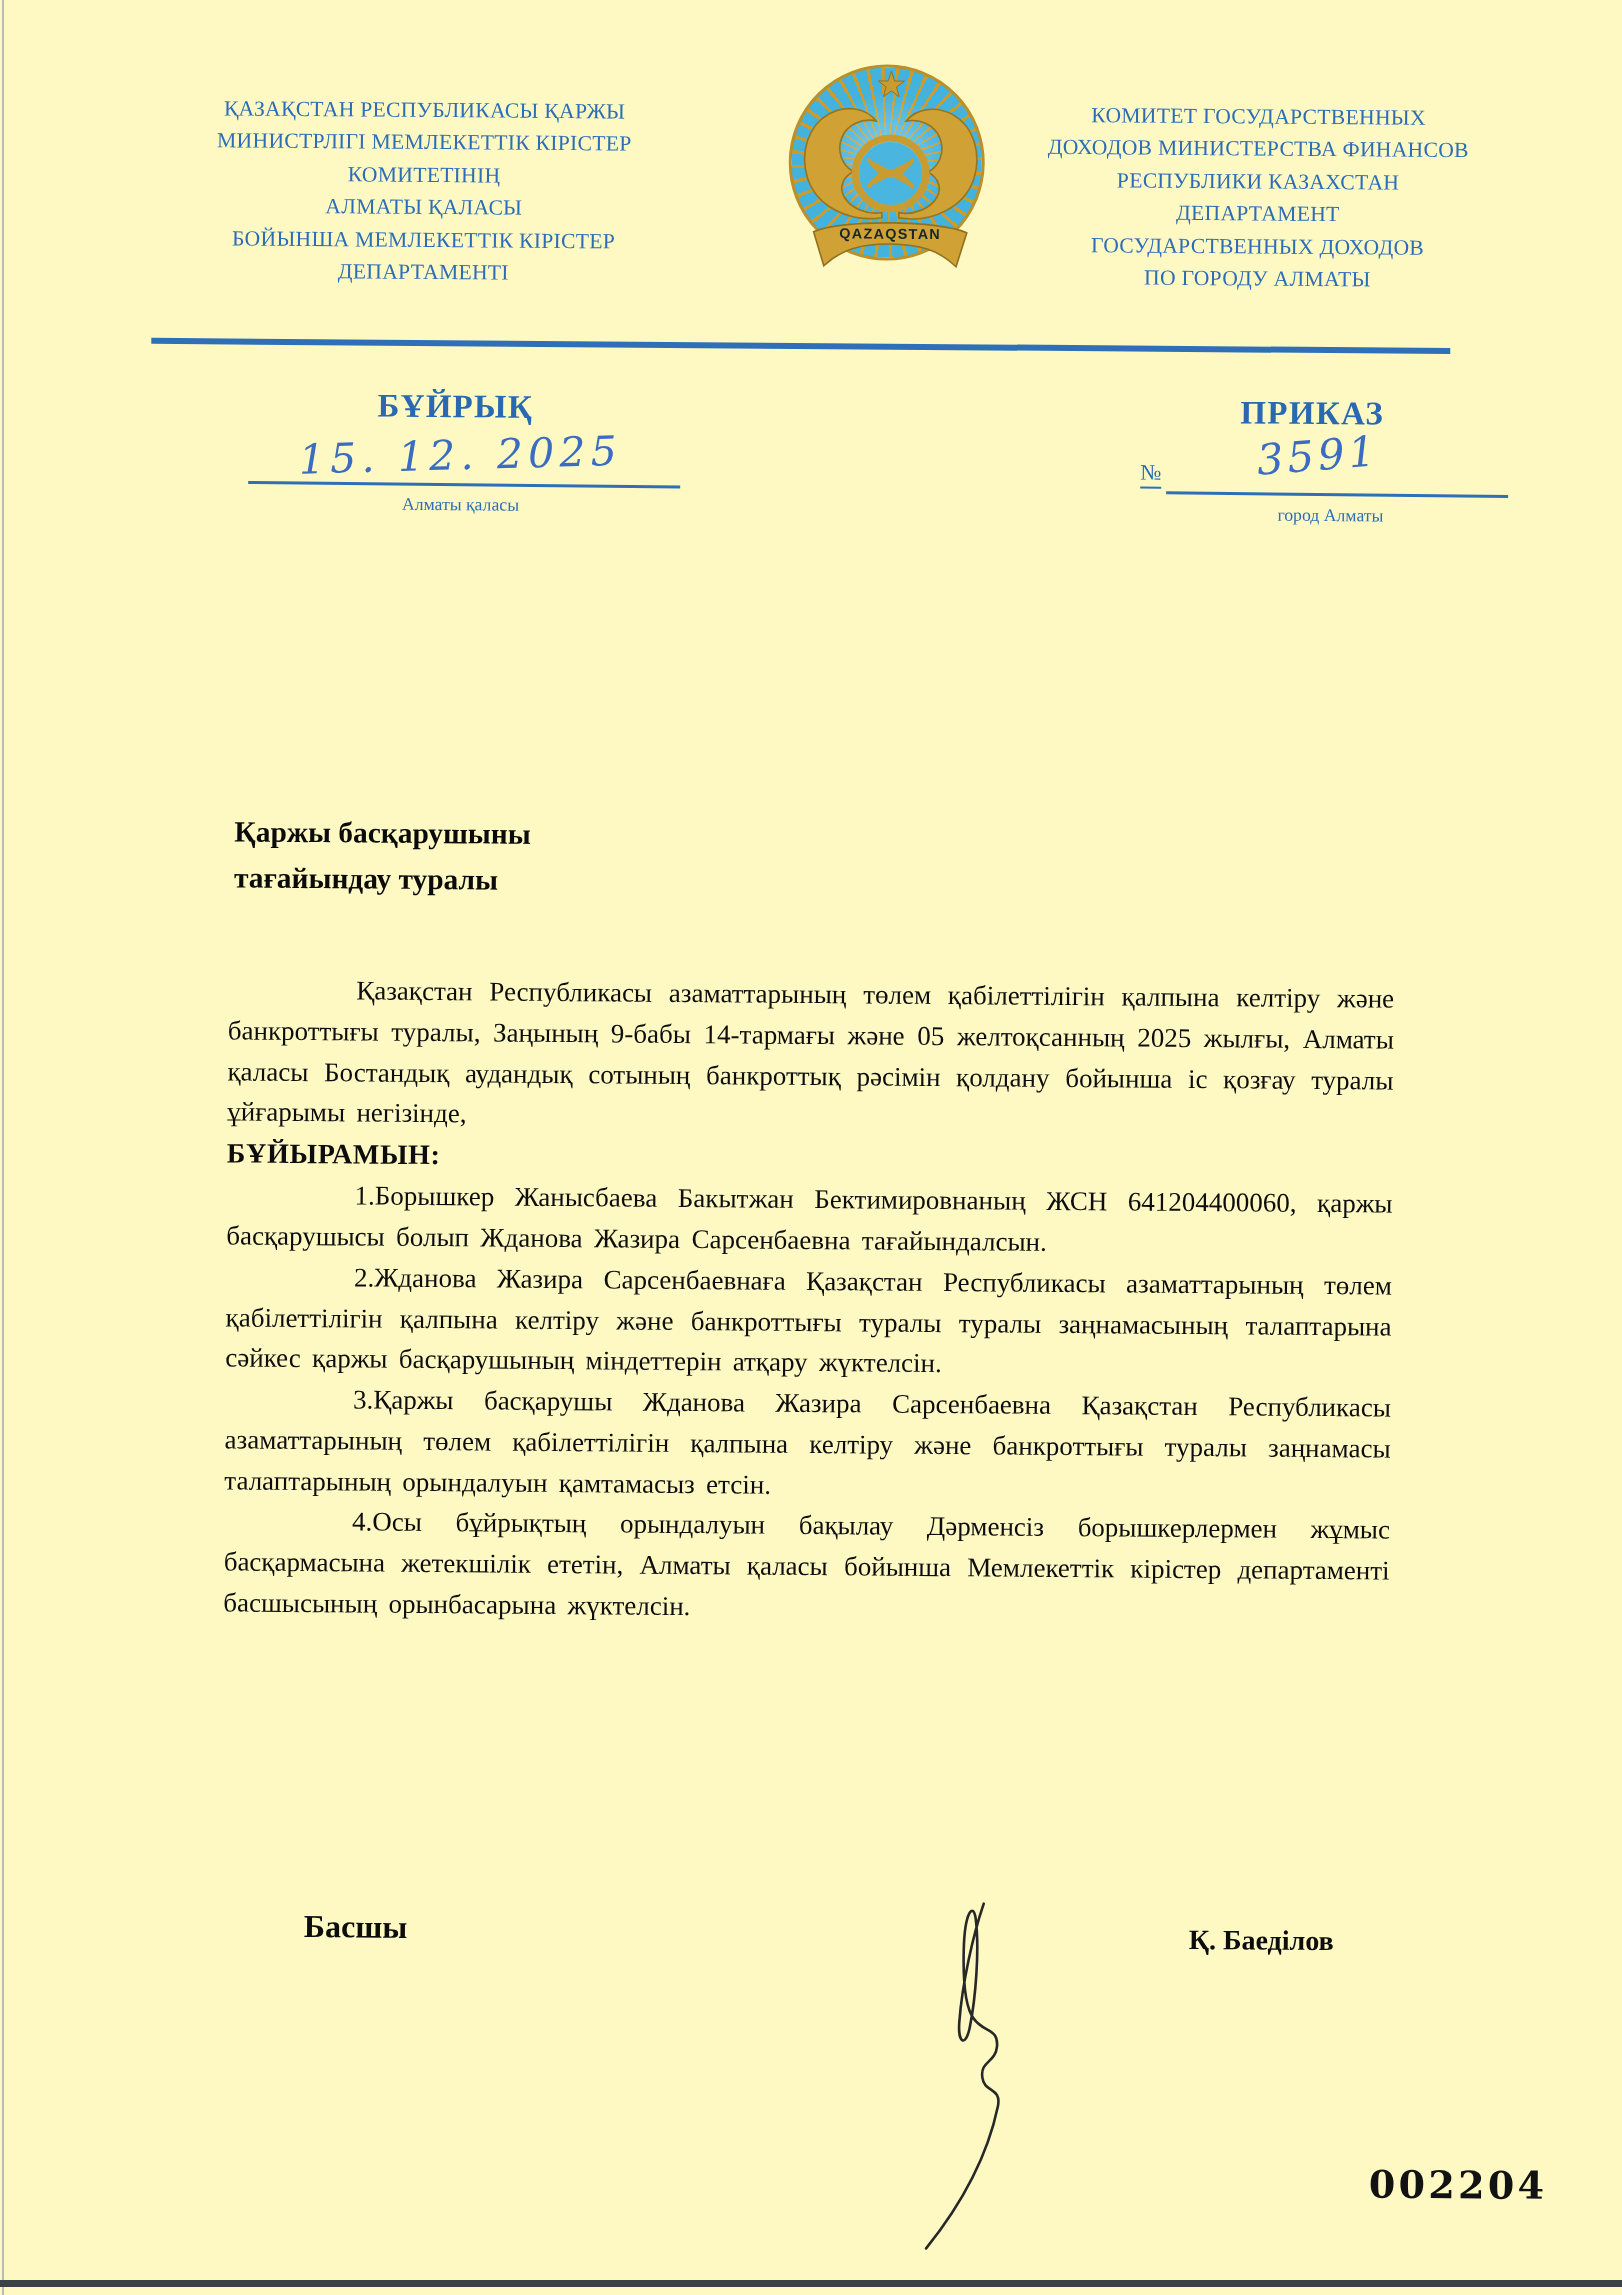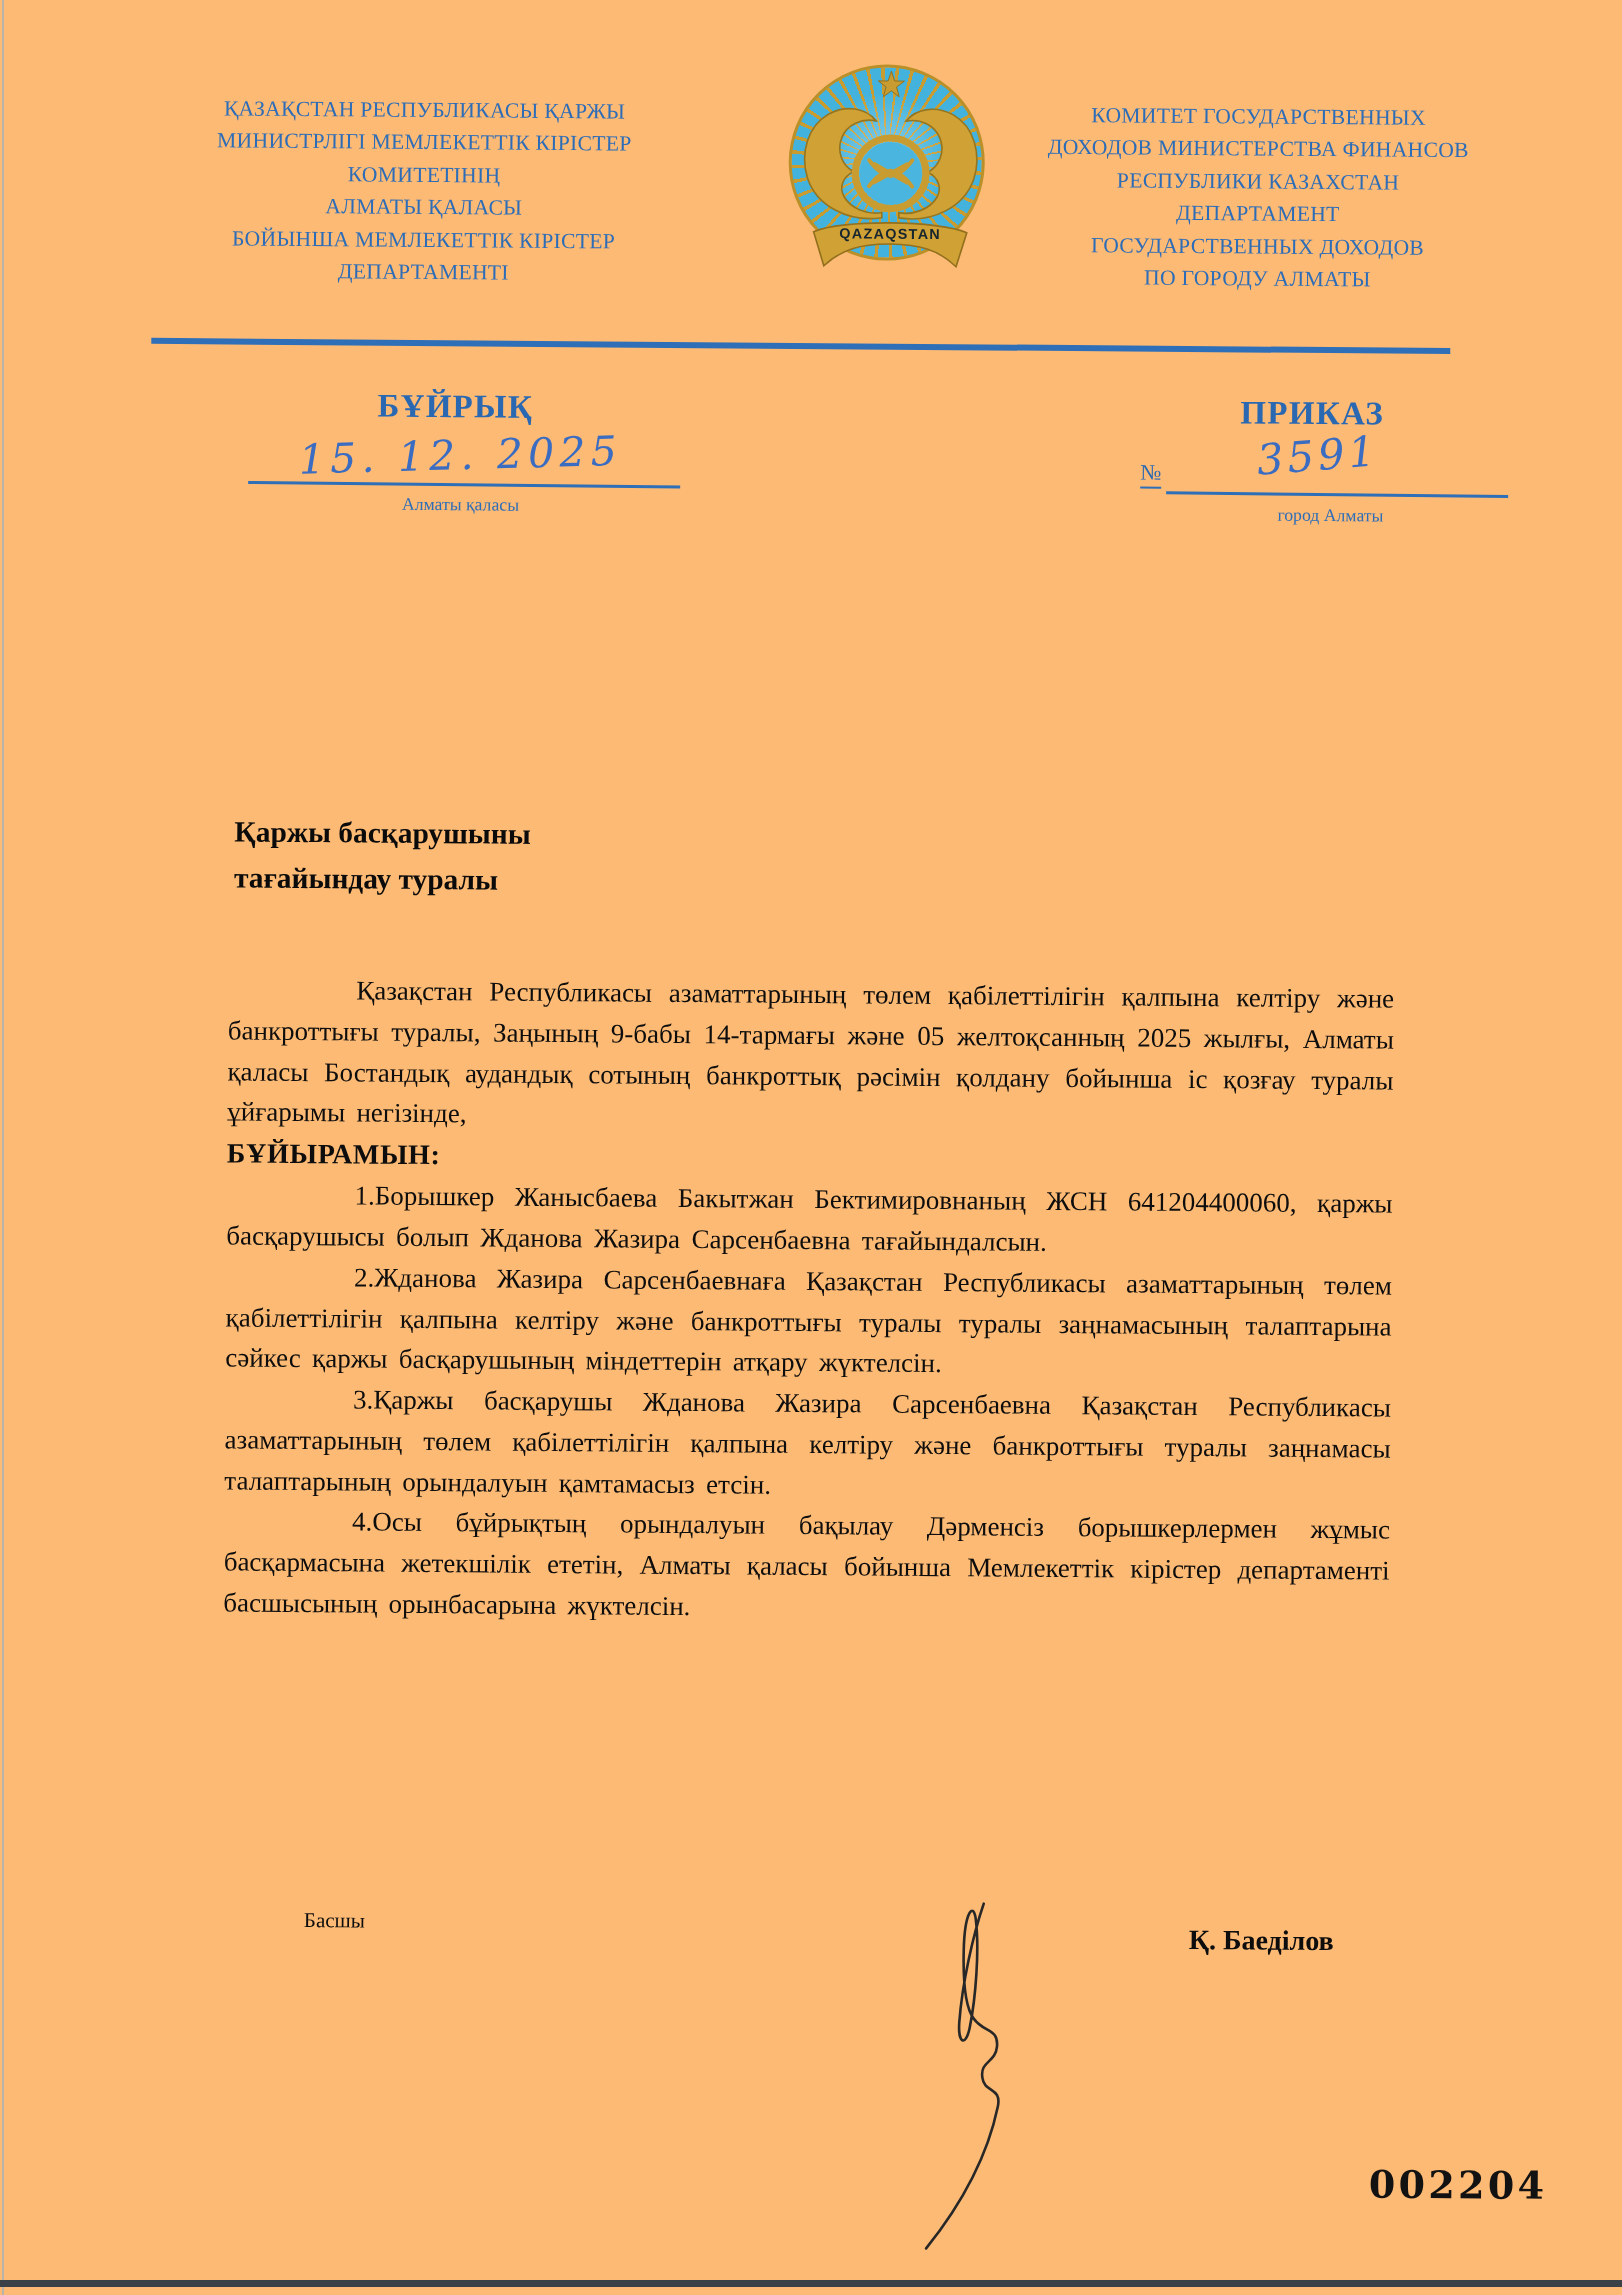--- a/index.html
+++ b/index.html
@@ -1,16 +1,16 @@
 <!DOCTYPE html>
 <html style="font-size:10.5px"><head>
 <meta charset="utf-8">
 <style>
   html,body{margin:0;padding:0;background:#ffffff;}
-  .page{position:relative;width:1623px;height:2295px;background:#fdba74;overflow:hidden;
+  .page{position:relative;width:1623px;height:2295px;background:#fef9c3;overflow:hidden;
         font-family:"Liberation Serif", serif;color:#0d0d0d;}
   .scan{position:absolute;inset:0;transform:rotate(0.45deg);transform-origin:811px 0px;}
 
   
   .edge-left{position:absolute;left:2px;top:0;width:2px;height:2295px;background:#abb1b5;opacity:.85;}
   .edge-bottom{position:absolute;left:0;top:2280px;width:1623px;height:7.2px;background:#3a4147;}
 
   
   .org{position:absolute;text-align:center;color:#2d6db8;font-size:21.6px;line-height:1.5;
        font-weight:400;letter-spacing:0.3px;}
@@ -48,21 +48,21 @@
 
   
   .subject{position:absolute;left:241px;top:814px;font-size:29.4px;font-weight:bold;line-height:1.55;
            color:#0b0b0b;}
   .body-text{position:absolute;left:236px;top:974px;width:1166px;font-size:27px;line-height:1.51;
              text-align:justify;word-spacing:4.6px;color:#0d0d0d;}
   .body-text p{margin:0;text-indent:128px;}
   .body-text p.decree{text-indent:0;font-weight:bold;font-size:28px;letter-spacing:0.7px;}
 
   
-  .signer-pos{position:absolute;left:319px;top:1912px;font-size:21px;font-weight:normal;}
+  .signer-pos{position:absolute;left:319px;top:1912px;font-size:32px;font-weight:bold;}
   .signer-name{position:absolute;left:1204px;top:1921px;font-size:28px;font-weight:bold;}
   .sig{position:absolute;left:915px;top:1877px;}
 
   .form-number{position:absolute;left:1386px;top:2157px;font-family:"DejaVu Serif", serif;
                font-size:38px;font-weight:bold;letter-spacing:3.3px;color:#121212;}
 </style>
 </head>
 <body>
 
 <div class="page">

